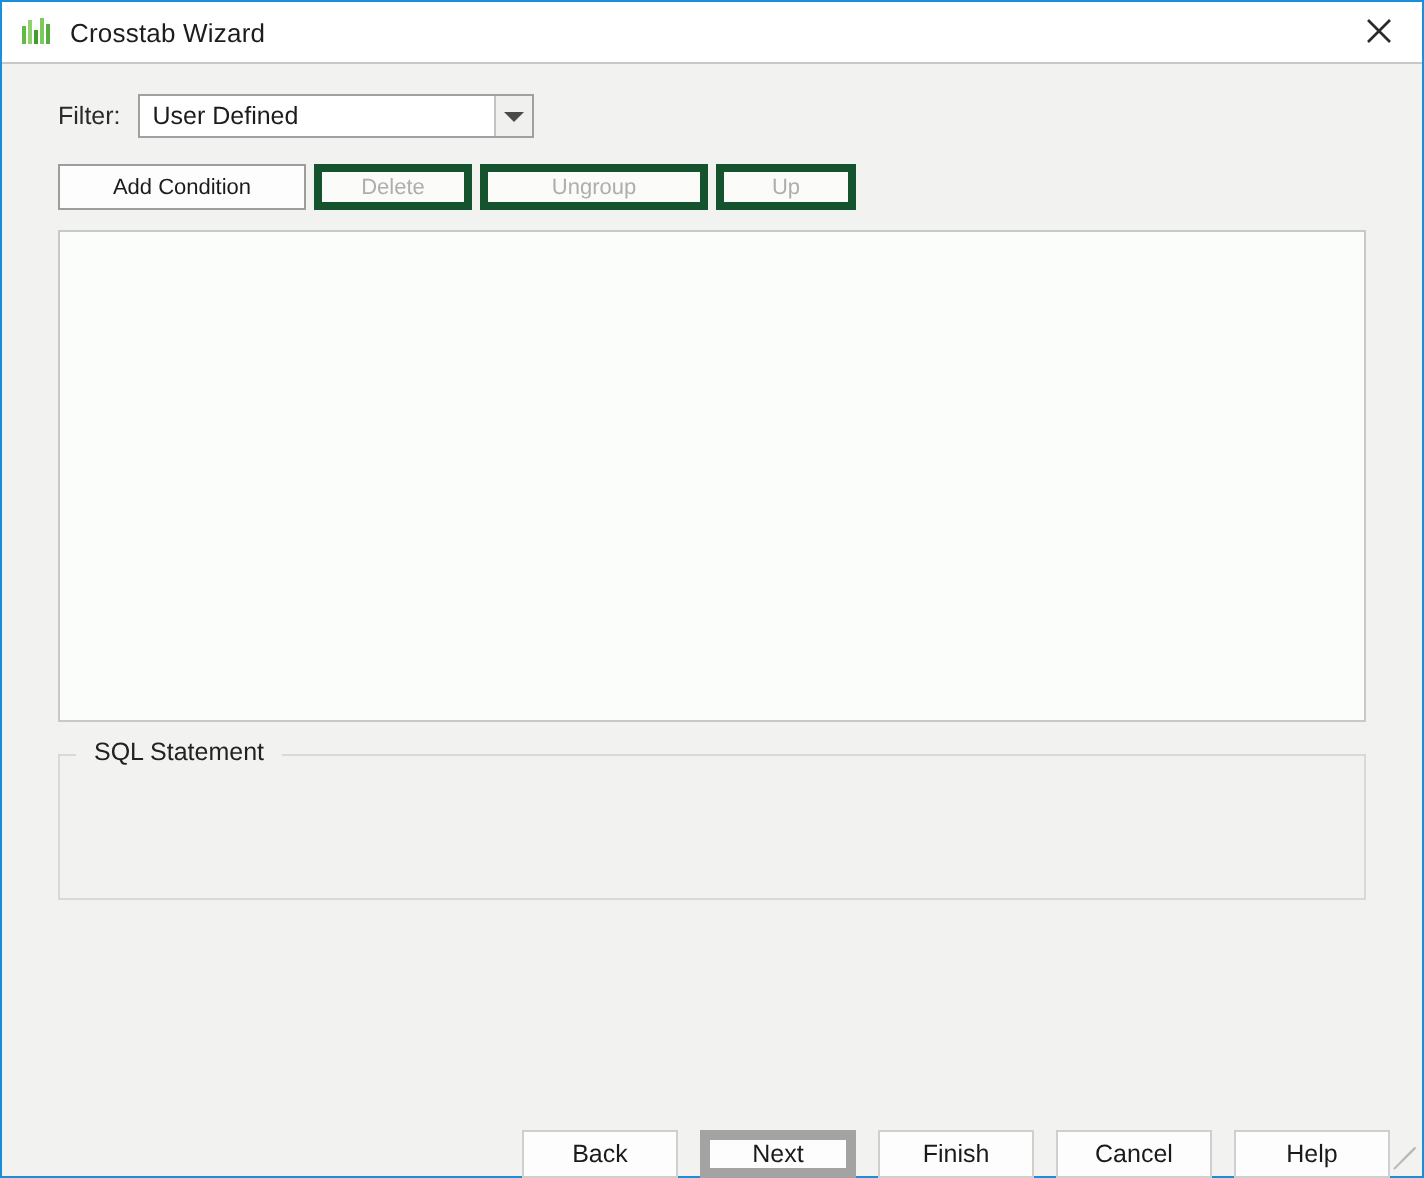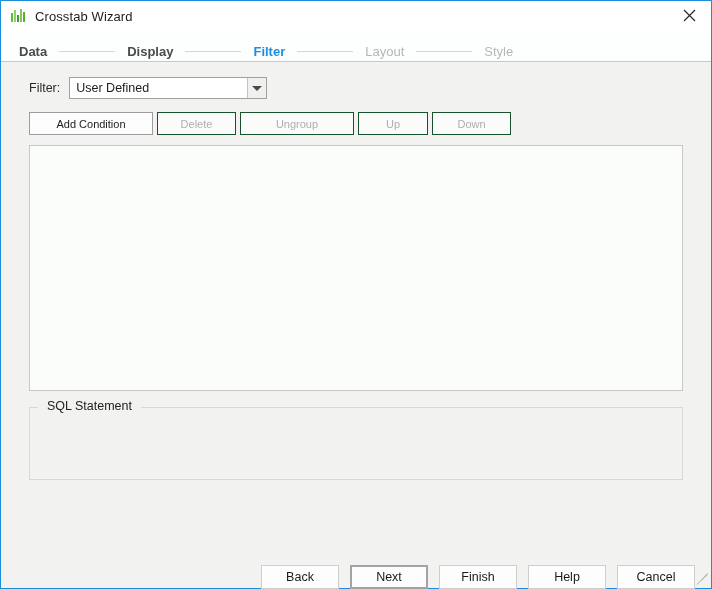--- a/index.html
+++ b/index.html
@@ -174,21 +174,21 @@
     background: #fdfdfd;
     cursor: default;
     user-select: none;
   }
   .tb-btn.enabled {
     color: #1b1b1b;
     border: 1px solid #9d9d9d;
   }
   .tb-btn.disabled {
     color: #aeaeae;
-    border: 1px solid #14532d;
+    border: 4px solid #14532d;
     background: #fbfbfa;
   }
 
   
   .cond-list {
     margin-top: 10px;
     height: 246px;
     background: #fbfdfa;
     border: 1px solid #c9c9c7;
   }
@@ -244,21 +244,21 @@
     background: #fdfdfd;
     border: 1px solid #cfcfcd;
     display: flex;
     align-items: center;
     justify-content: center;
     cursor: default;
     user-select: none;
     margin-top: 28px;
   }
   .ft-btn.default {
-    border: 2px solid #a3a3a3;
+    border: 5px solid #a3a3a3;
   }
   .grip {
     position: absolute;
     right: 2px;
     bottom: 1px;
     width: 13px;
     height: 13px;
     pointer-events: none;
   }
   .grip i {
@@ -285,70 +285,58 @@
     <div class="title-text">Crosstab Wizard</div>
     <div class="close-btn">
       <svg width="13" height="13" viewBox="0 0 13 13" aria-hidden="true">
         <line x1="1" y1="1" x2="12" y2="12" stroke="#2b2b2b" stroke-width="1.3"></line>
         <line x1="12" y1="1" x2="1" y2="12" stroke="#2b2b2b" stroke-width="1.3"></line>
       </svg>
     </div>
   </div>
 
   <div class="header">
-    <div class="steps">
-      <div class="step done">Data</div>
-      <div class="step-line"></div>
-      <div class="step done">Display</div>
-      <div class="step-line"></div>
-      <div class="step current">Filter</div>
-      <div class="step-line"></div>
-      <div class="step todo">Layout</div>
-      <div class="step-line"></div>
-      <div class="step todo">Style</div>
-    </div>
   </div>
 
   <div class="body">
 
     <div class="filter-row">
       <div class="filter-label">Filter:</div>
       <div class="combo">
         <div class="combo-value">User Defined</div>
         <div class="combo-arrow">
             <span></span>
           </div>
       </div>
     </div>
 
     <div class="toolbar">
       <div class="tb-btn enabled" style="width:124px">Add Condition</div>
       <div class="tb-btn disabled" style="width:79px">Delete</div>
       <div class="tb-btn disabled" style="width:114px">Ungroup</div>
       <div class="tb-btn disabled" style="width:70px">Up</div>
-      <div class="tb-btn disabled" style="width:79px">Down</div>
     </div>
 
     <div class="cond-list"></div>
 
     <div class="sql-group">
       <div class="topline-left"></div>
       <div class="topline-right"></div>
       <div class="sql-legend">SQL Statement</div>
       <div style="height:100%"></div>
     </div>
 
   </div>
 
   <div class="footer">
     <div class="ft-btn">Back</div>
     <div class="ft-btn default">Next</div>
     <div class="ft-btn">Finish</div>
+    <div class="ft-btn">Cancel</div>
     <div class="ft-btn">Help</div>
-    <div class="ft-btn">Cancel</div>
     <div class="grip">
       <i style="left:9px; top:2px;  width:4px;"></i>
       <i style="left:5px; top:6px;  width:9px;"></i>
       <i style="left:1px; top:10px; width:14px;"></i>
     </div>
   </div>
 
 </div>
 
 </body></html>

